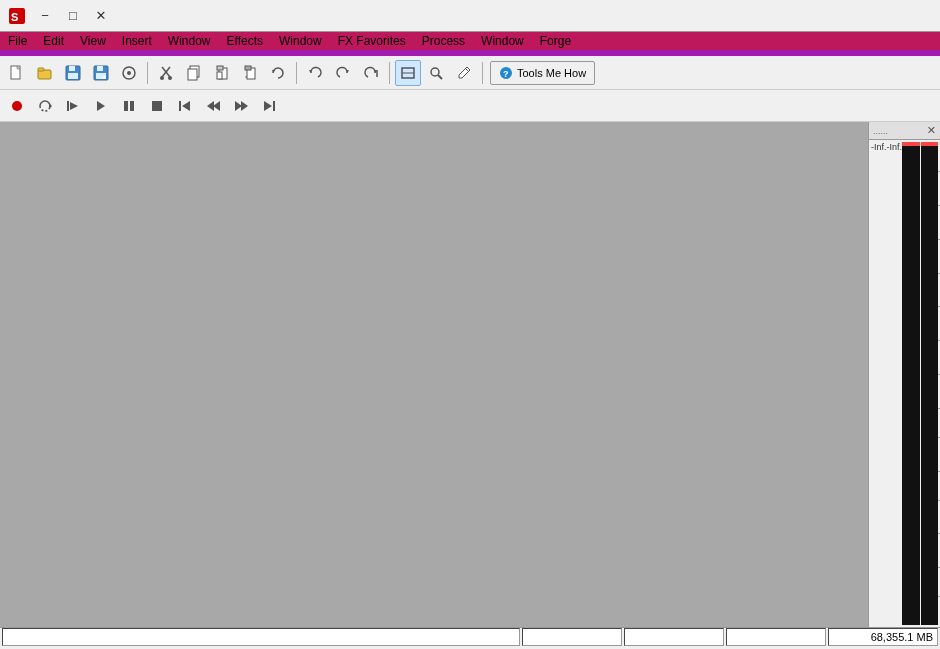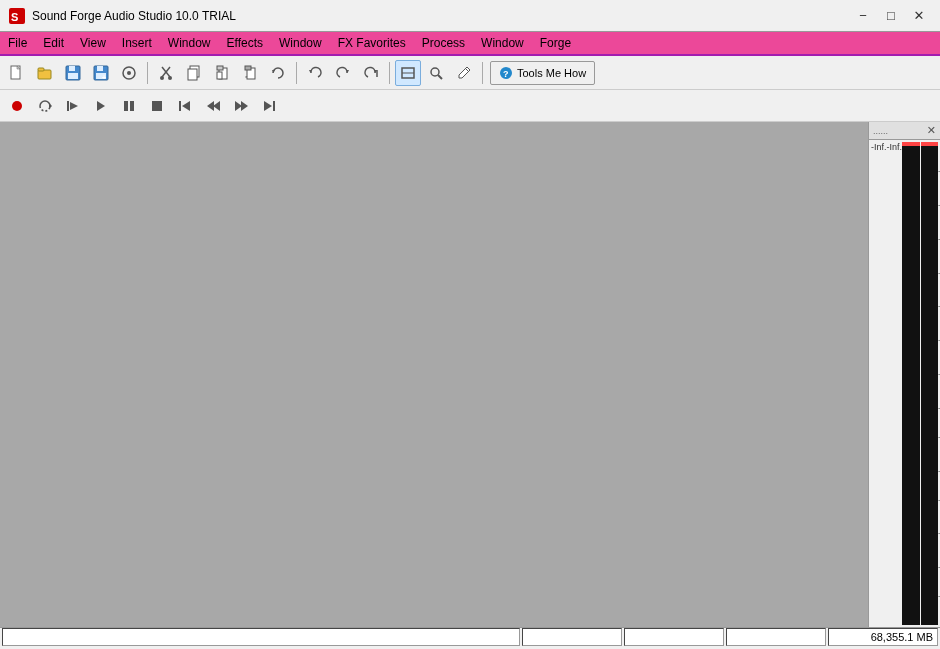--- a/index.html
+++ b/index.html
@@ -52,24 +52,24 @@
       display: flex;
       align-items: center;
       justify-content: center;
       font-size: 13px;
       color: #333;
     }
 
     
     .menu-bar {
       height: 24px;
-      background: #ec4899;
+      background: #be185d;
       display: flex;
       align-items: flex-end;
-      border-bottom: 2px solid #a21caf;
+      border-bottom: 6px solid #a21caf;
     }
     .menu-item {
       padding: 2px 8px;
       cursor: pointer;
       font-size: 12px;
       color: #000;
       height: 100%;
       display: flex;
       align-items: center;
     }
@@ -206,21 +206,20 @@
 </head>
 <body>
 
 <div class="title-bar">
   <div class="title-bar-icon">
     <svg viewBox="0 0 16 16" fill="none">
       <rect width="16" height="16" rx="2" fill="#cc0000"></rect>
       <text x="2" y="13" font-size="11" fill="white" font-weight="bold">S</text>
     </svg>
   </div>
-  <span class="title-bar-title">Sound Forge Audio Studio 10.0 TRIAL</span>
   <div class="title-bar-controls">
     <button class="title-bar-btn">−</button>
     <button class="title-bar-btn">□</button>
     <button class="title-bar-btn close">✕</button>
   </div>
 </div>
 
 <div class="menu-bar">
   <div class="menu-item">File</div>
   <div class="menu-item">Edit</div>

